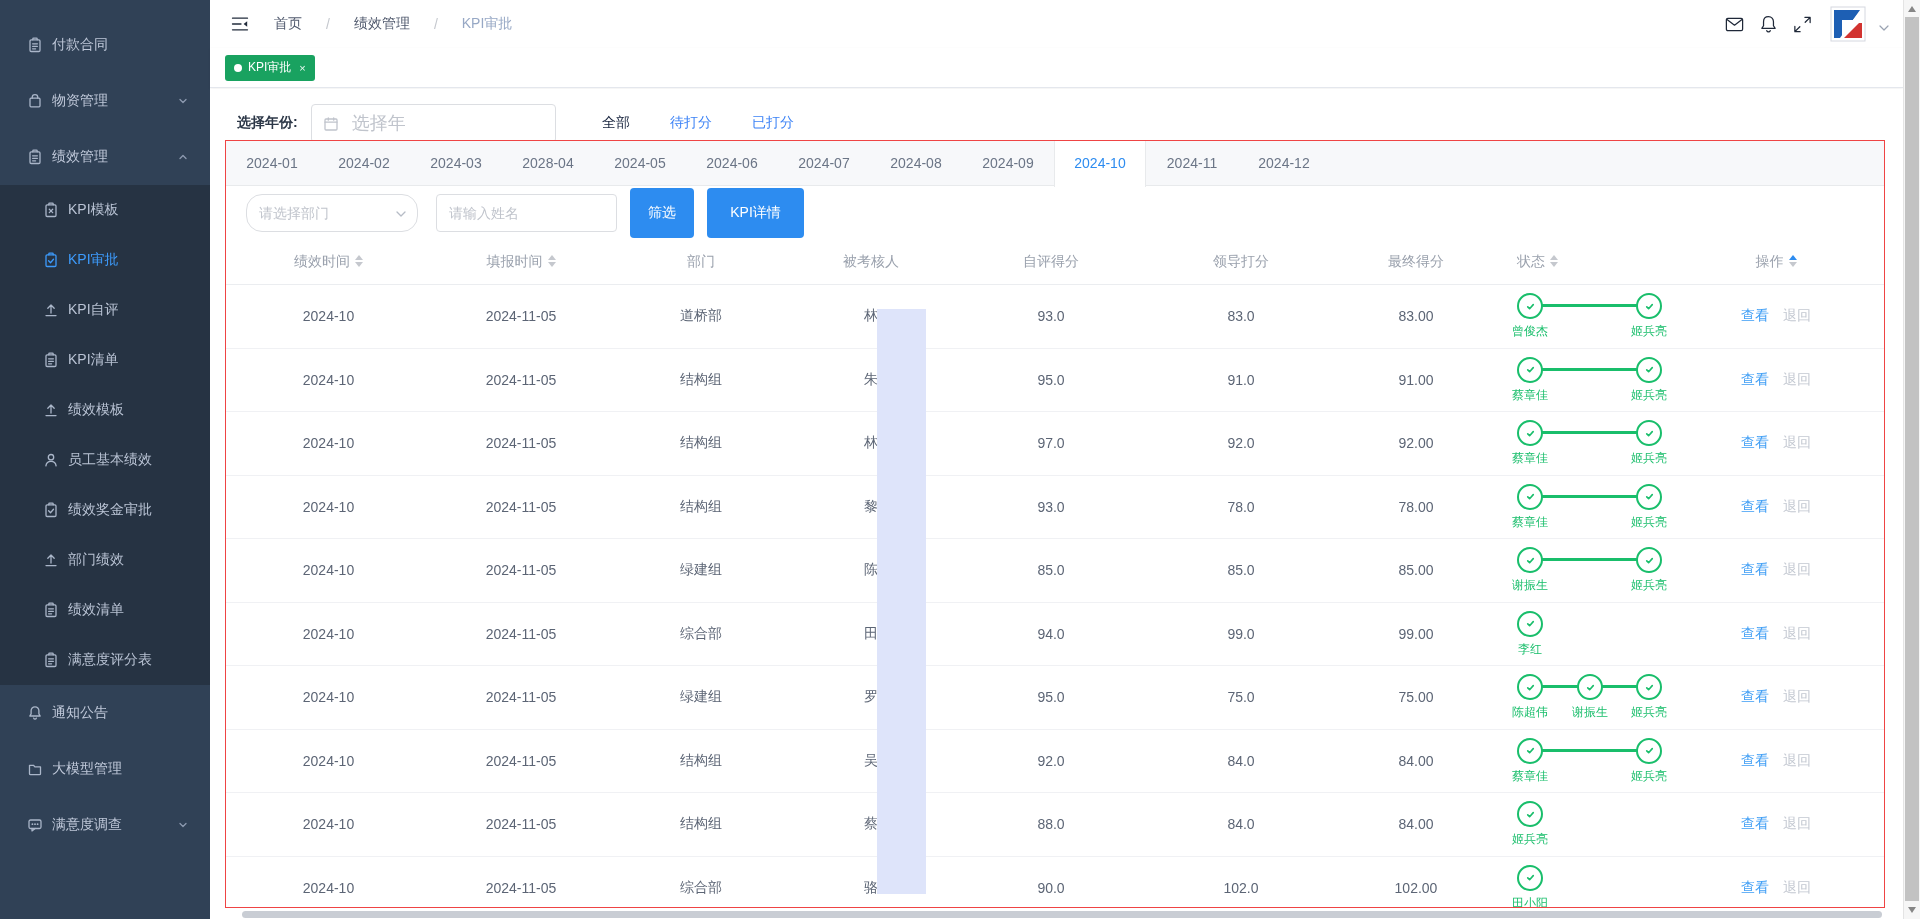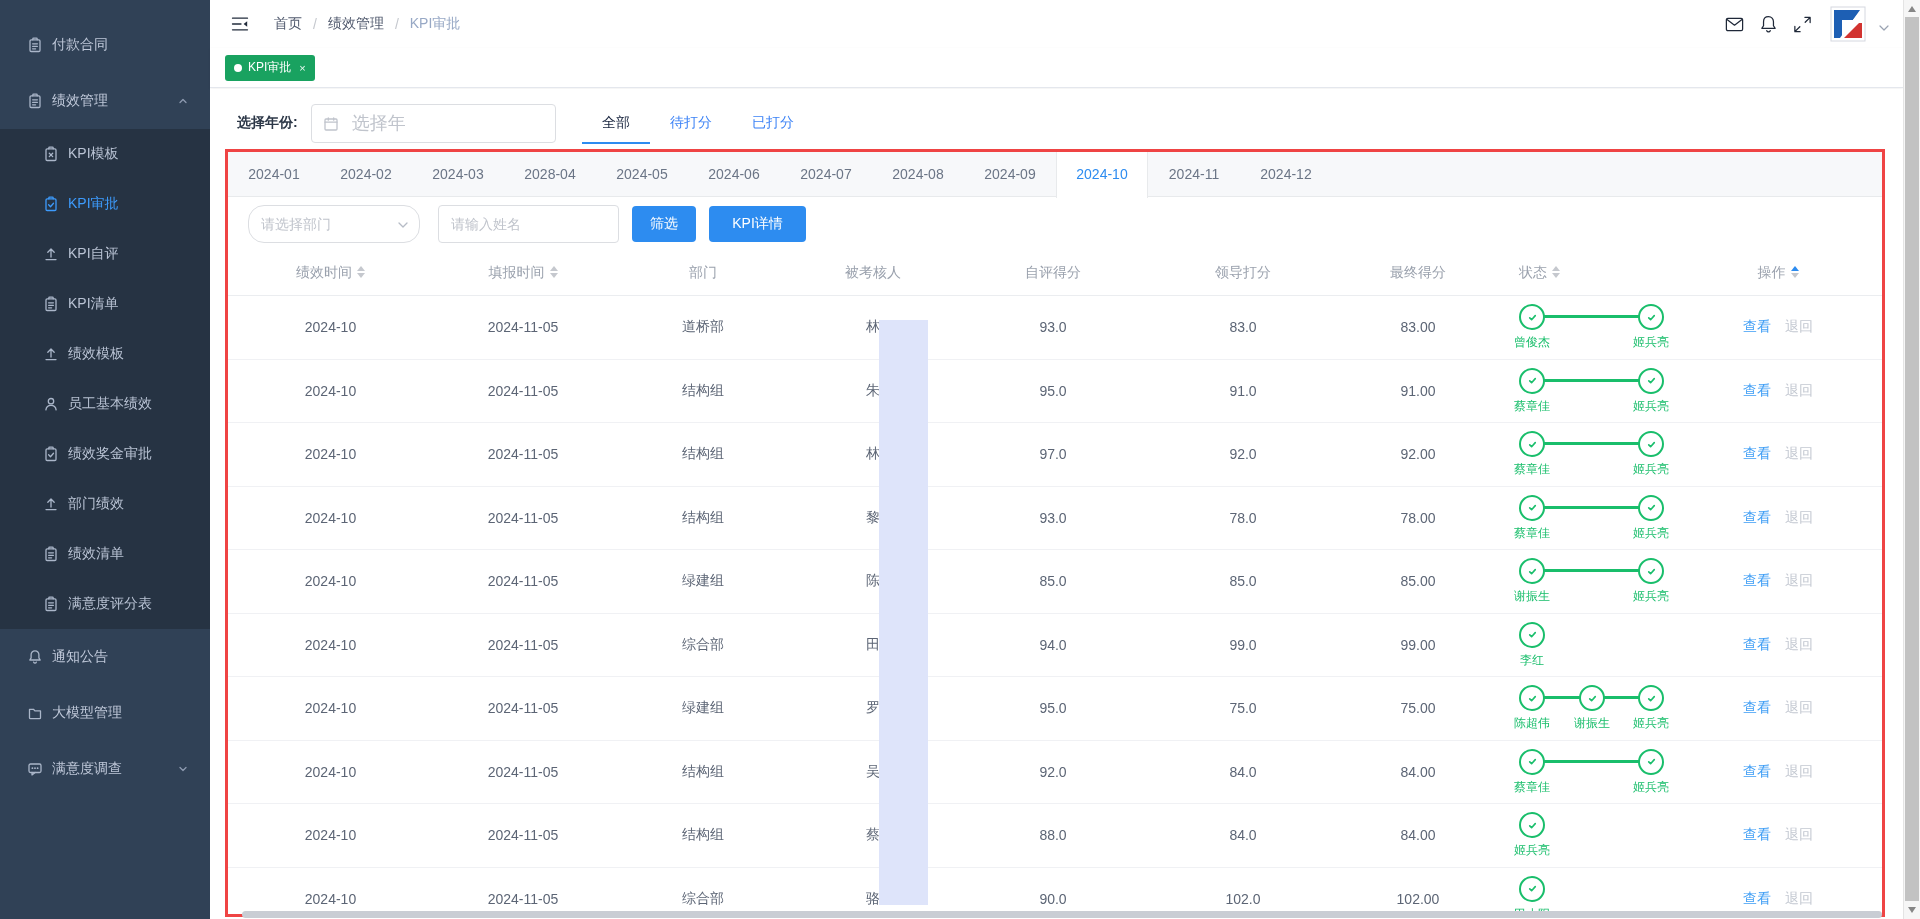--- a/index.html
+++ b/index.html
@@ -18,21 +18,21 @@
   .submenu .s-item { height:50px; padding-left:43px; color:#b9c3d4; }
   .submenu .s-item.active { color:#3d9bfc; }
   .submenu .s-item.active .icon { color:#3d9bfc; }
   .icon svg { width:100%; height:100%; fill:none; stroke:currentColor;
     stroke-width:1.3; stroke-linecap:round; stroke-linejoin:round; display:block; }
 
   
   .topbar { position:absolute; left:210px; top:0; width:1693px; height:48px;
     background:#fff; display:flex; align-items:center; padding:0 14px 0 20px; }
   .hamburger { width:20px; height:20px; color:#222c3c; cursor:pointer; }
-  .breadcrumb { margin-left:24px; font-size:14px; display:flex; align-items:center; gap:11px; }
+  .breadcrumb { margin-left:24px; font-size:14px; display:flex; align-items:center; gap:24px; }
   .crumb { color:#515a6e; cursor:pointer; }
   .crumb.last { color:#97a8c5; cursor:default; }
   .crumb-sep { color:#c5c8ce; }
   .tb-right { margin-left:auto; display:flex; align-items:center; gap:13px; }
   .tb-ic { width:21px; height:21px; color:#1f2838; cursor:pointer; }
   .logo { width:36px; height:36px; margin-left:4px; cursor:pointer; }
   .caret { width:10px; height:6px; color:#9aa3b2; cursor:pointer; margin-top:8px; }
 
   
   .tagbar { position:absolute; left:210px; top:48px; width:1693px; height:40px;
@@ -52,38 +52,38 @@
   .datebox input { position:absolute; left:40px; top:0; width:200px; height:37px; border:0; outline:0;
     font-size:18px; color:#515a6e; background:transparent; }
   .datebox input::placeholder { color:#c0c4cc; }
   .datebox .icon { position:absolute; left:11px; top:11px; width:16px; height:16px; color:#c0c4cc; }
   .top-tabs { position:absolute; left:372px; top:1px; height:41px; display:flex; }
   .top-tab { padding:0 20px; line-height:39px; font-size:14px; color:#3b82f6; cursor:pointer; position:relative; }
   .top-tab.active { color:#17233d; }
   .top-tab.active::after { content:""; position:absolute; left:0; right:0; bottom:0; height:2px; background:#2d8cf0; }
 
   
-  .panel { position:absolute; left:15px; top:60px; width:1660px; height:768px;
-    border:3px solid #ef4444; background:#fff; overflow:hidden; }
+  .panel { position:absolute; left:15px; top:51px; width:1660px; height:768px;
+    border:1px solid #ef4444; background:#fff; overflow:hidden; }
   .month-tabs { height:45px; background:#f7f8fa; border-bottom:1px solid #e8eaec; display:flex; }
   .m-tab { width:92px; line-height:45px; text-align:center; font-size:14px; color:#6b7586; cursor:pointer; }
   .m-tab.active { background:#fff; color:#2d8cf0; border-left:1px solid #e8eaec;
     border-right:1px solid #e8eaec; height:46px; position:relative; z-index:2; }
   .panel-body { position:relative; }
   .filter-row { display:flex; align-items:center; margin:8px 0 0 20px; height:38px; }
   .selbox { position:relative; width:172px; height:38px; border:1px solid #dcdee2; border-radius:16px; background:#fff; }
   .selbox input { position:absolute; left:12px; top:0; width:130px; height:36px; border:0; outline:0;
     font-size:14px; background:transparent; }
   .selbox input::placeholder, .namebox input::placeholder { color:#c0c4cc; }
   .selbox .icon { position:absolute; right:10px; top:13px; width:12px; height:12px; color:#b6bcc6; }
   .namebox { position:relative; width:181px; height:38px; border:1px solid #dcdee2; border-radius:4px;
     margin-left:18px; background:#fff; }
   .namebox input { position:absolute; left:12px; top:0; width:155px; height:36px; border:0; outline:0;
     font-size:14px; background:transparent; }
-  .btn { height:36px; border:0; border-radius:4px; background:#2d8cf0; color:#fff;
+  .btn { height:50px; border:0; border-radius:4px; background:#2d8cf0; color:#fff;
     font-size:14px; cursor:pointer; font-family:inherit; }
   .btn.filter { width:64px; margin-left:13px; }
   .btn.detail { width:97px; margin-left:13px; }
 
   
   .tbl { margin-top:8px; }
   .tr { display:flex; align-items:center; height:63.5px; border-bottom:1px solid #f0f1f4; font-size:14px; color:#5c6575; }
   .tr.head { height:45px; color:#9aa1ad; border-bottom:1px solid #ebedf0; }
   .td { text-align:center; }
   .c1{width:205px}.c2{width:180px}.c3{width:180px}.c4{width:160px}
@@ -131,20 +131,34 @@
         <div class="s-item ">
      <span class="icon ">
             <svg viewBox="0 0 16 16">
               <rect x="3" y="2.8" width="10" height="11.7" rx="1.2"></rect>
               <path d="M5.8 2.8V2a.8.8 0 0 1 .8-.8h2.8a.8.8 0 0 1 .8.8v.8"></path>
               <path d="M5.6 6.8h4.8M5.6 9.3h4.8M5.6 11.8h3"></path>
             </svg>
           </span>
           <span>付款合同</span>
 
+   </div>
+        <div class="s-item ">
+     <span class="icon ">
+            <svg viewBox="0 0 16 16">
+              <path d="M5.2 5.2V4.5a2.8 2.8 0 0 1 5.6 0v.7"></path>
+              <rect x="3" y="5.2" width="10" height="8.6" rx="1"></rect>
+            </svg>
+          </span>
+          <span>物资管理</span>
+     <span class="icon chev">
+            <svg viewBox="0 0 12 12">
+              <path d="M3 4.5L6 7.5 9 4.5"></path>
+            </svg>
+          </span>
    </div>
         <div class="s-item ">
      <span class="icon ">
             <svg viewBox="0 0 16 16">
               <rect x="3" y="2.8" width="10" height="11.7" rx="1.2"></rect>
               <path d="M5.8 2.8V2a.8.8 0 0 1 .8-.8h2.8a.8.8 0 0 1 .8.8v.8"></path>
               <path d="M5.6 6.8h4.8M5.6 9.3h4.8M5.6 11.8h3"></path>
             </svg>
           </span>
           <span>绩效管理</span>

